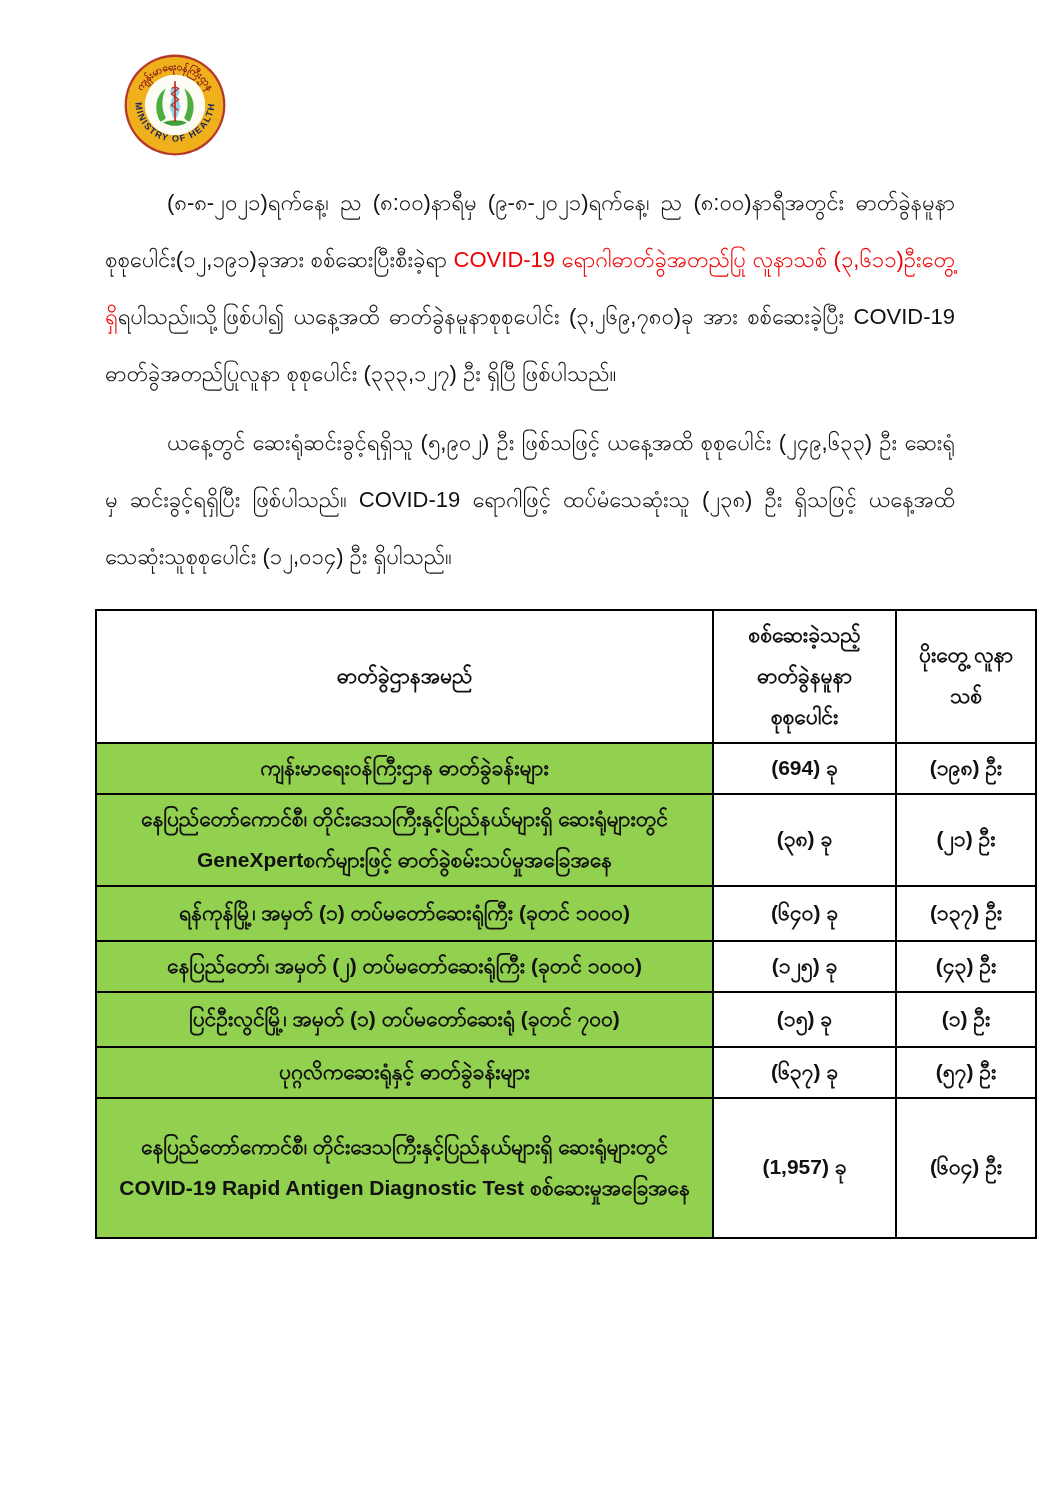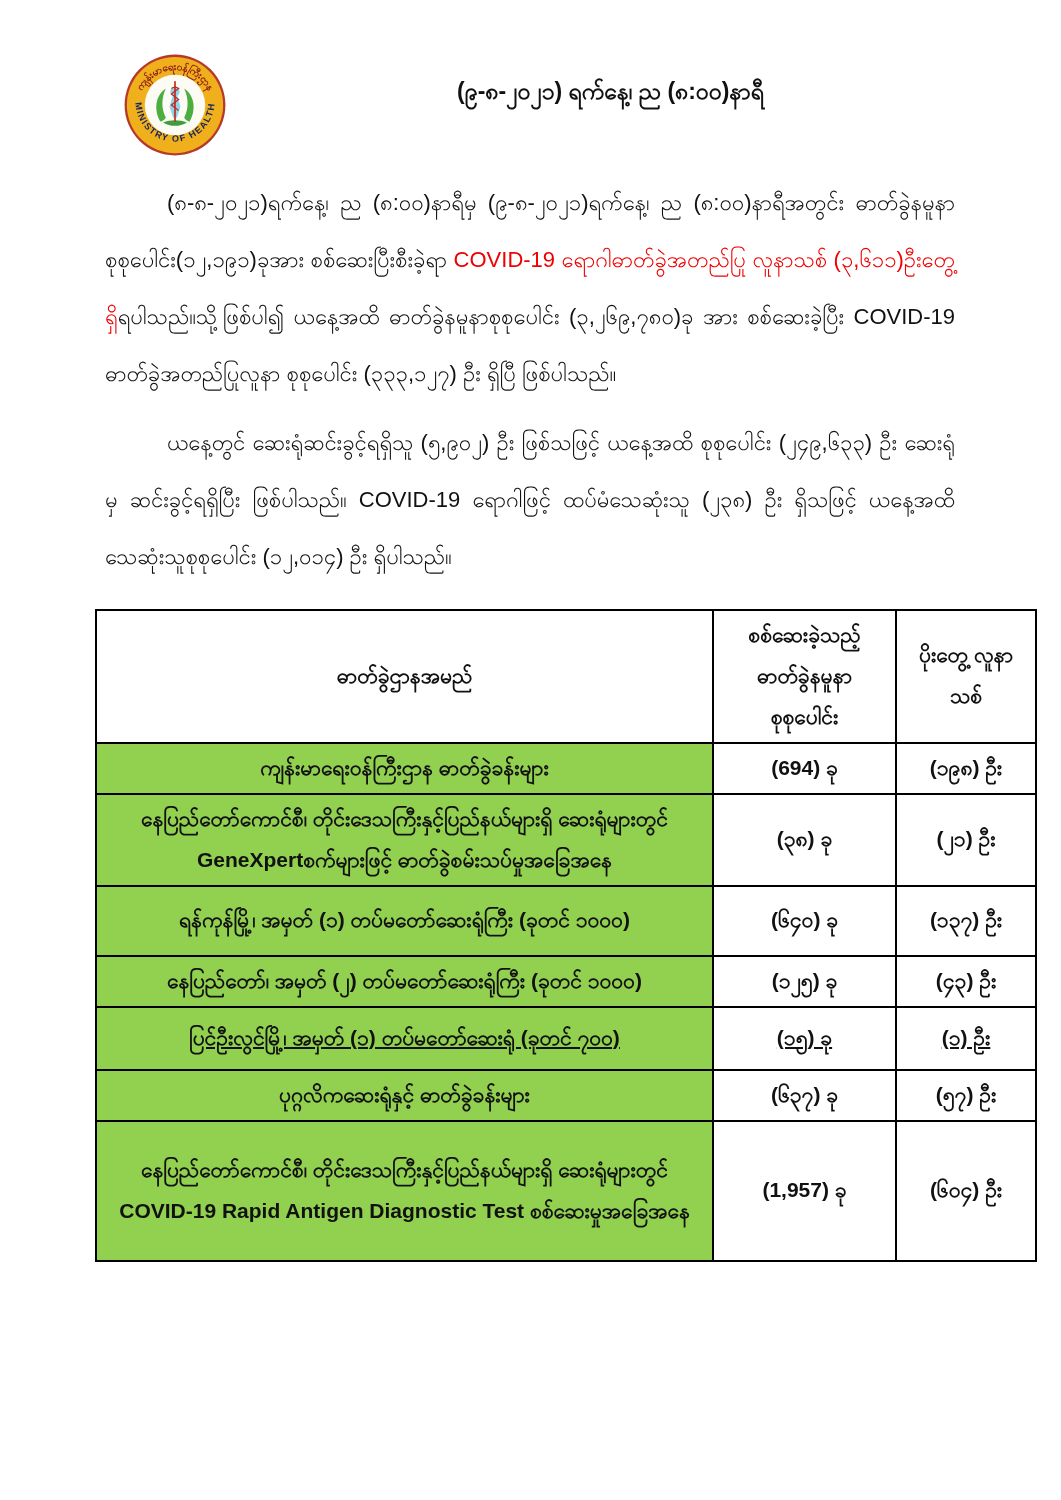--- a/index.html
+++ b/index.html
@@ -81,23 +81,23 @@
     border:2px solid #000;
     text-align:center;
     vertical-align:middle;
     padding:4px 10px;
     line-height:1.95;
     word-wrap:break-word;
   }
   table.lab thead tr{height:128px;}
   table.lab tbody tr:nth-child(1){height:50px;}
   table.lab tbody tr:nth-child(2){height:82px;}
-  table.lab tbody tr:nth-child(3){height:70px;margin-top:30px;}
+  table.lab tbody tr:nth-child(3){height:55px;margin-top:30px;}
   table.lab tbody tr:nth-child(4){height:39px;}
-  table.lab tbody tr:nth-child(5){height:63px;text-decoration:underline;}
+  table.lab tbody tr:nth-child(5){height:55px;}
   table.lab tbody tr:nth-child(6){height:48px;}
   table.lab tbody tr:nth-child(7){height:140px;}
   td.green{background:var(--row-green,#92D050);}
 
   
   .logo-my{font-size:11px;fill:#8b1a1a;font-weight:bold;}
   .logo-en{font-size:10px;fill:#16245e;font-weight:bold;letter-spacing:1.5px;}
 </style>
 </head>
 <body>
@@ -122,21 +122,20 @@
         <text class="logo-my">
           <textPath href="#arcTop" startOffset="50%" text-anchor="middle">ကျန်းမာရေးဝန်ကြီးဌာန</textPath>
         </text>
         <path id="arcBottom" d="M 17,57 A 43,43 0 0 0 103,57" fill="none"></path>
         <text class="logo-en">
           <textPath href="#arcBottom" startOffset="50%" text-anchor="middle">MINISTRY OF HEALTH</textPath>
         </text>
       </svg>
     </div>
     <div class="titles">
-      <div class="title2">(၉-၈-၂၀၂၁) ရက်နေ့၊ ည (၈:၀၀)နာရီ</div>
     </div>
   </header>
 
   <main class="body-text">
     <p class="para"><span>(၈-၈-၂၀၂၁)ရက်နေ့၊ ည (၈:၀၀)နာရီမှ (၉-၈-၂၀၂၁)ရက်နေ့၊ ည (၈:၀၀)နာရီအတွင်း ဓာတ်ခွဲနမူနာစုစုပေါင်း(၁၂,၁၉၁)ခုအား စစ်ဆေးပြီးစီးခဲ့ရာ </span><span class="red">COVID-19 ရောဂါဓာတ်ခွဲအတည်ပြု လူနာသစ် (၃,၆၁၁)ဦးတွေ့ရှိ</span><span>ရပါသည်။သို့ဖြစ်ပါ၍ ယနေ့အထိ ဓာတ်ခွဲနမူနာစုစုပေါင်း (၃,၂၆၉,၇၈၀)ခု အား စစ်ဆေးခဲ့ပြီး COVID-19 ဓာတ်ခွဲအတည်ပြုလူနာ စုစုပေါင်း (၃၃၃,၁၂၇) ဦး ရှိပြီ ဖြစ်ပါသည်။</span></p>
     <p class="para">ယနေ့တွင် ဆေးရုံဆင်းခွင့်ရရှိသူ (၅,၉၀၂) ဦး ဖြစ်သဖြင့် ယနေ့အထိ စုစုပေါင်း (၂၄၉,၆၃၃) ဦး ဆေးရုံမှ ဆင်းခွင့်ရရှိပြီး ဖြစ်ပါသည်။ COVID-19 ရောဂါဖြင့် ထပ်မံသေဆုံးသူ (၂၃၈) ဦး ရှိသဖြင့် ယနေ့အထိ သေဆုံးသူစုစုပေါင်း (၁၂,၀၁၄) ဦး ရှိပါသည်။</p>
   </main>
 
 
   <table class="lab">

